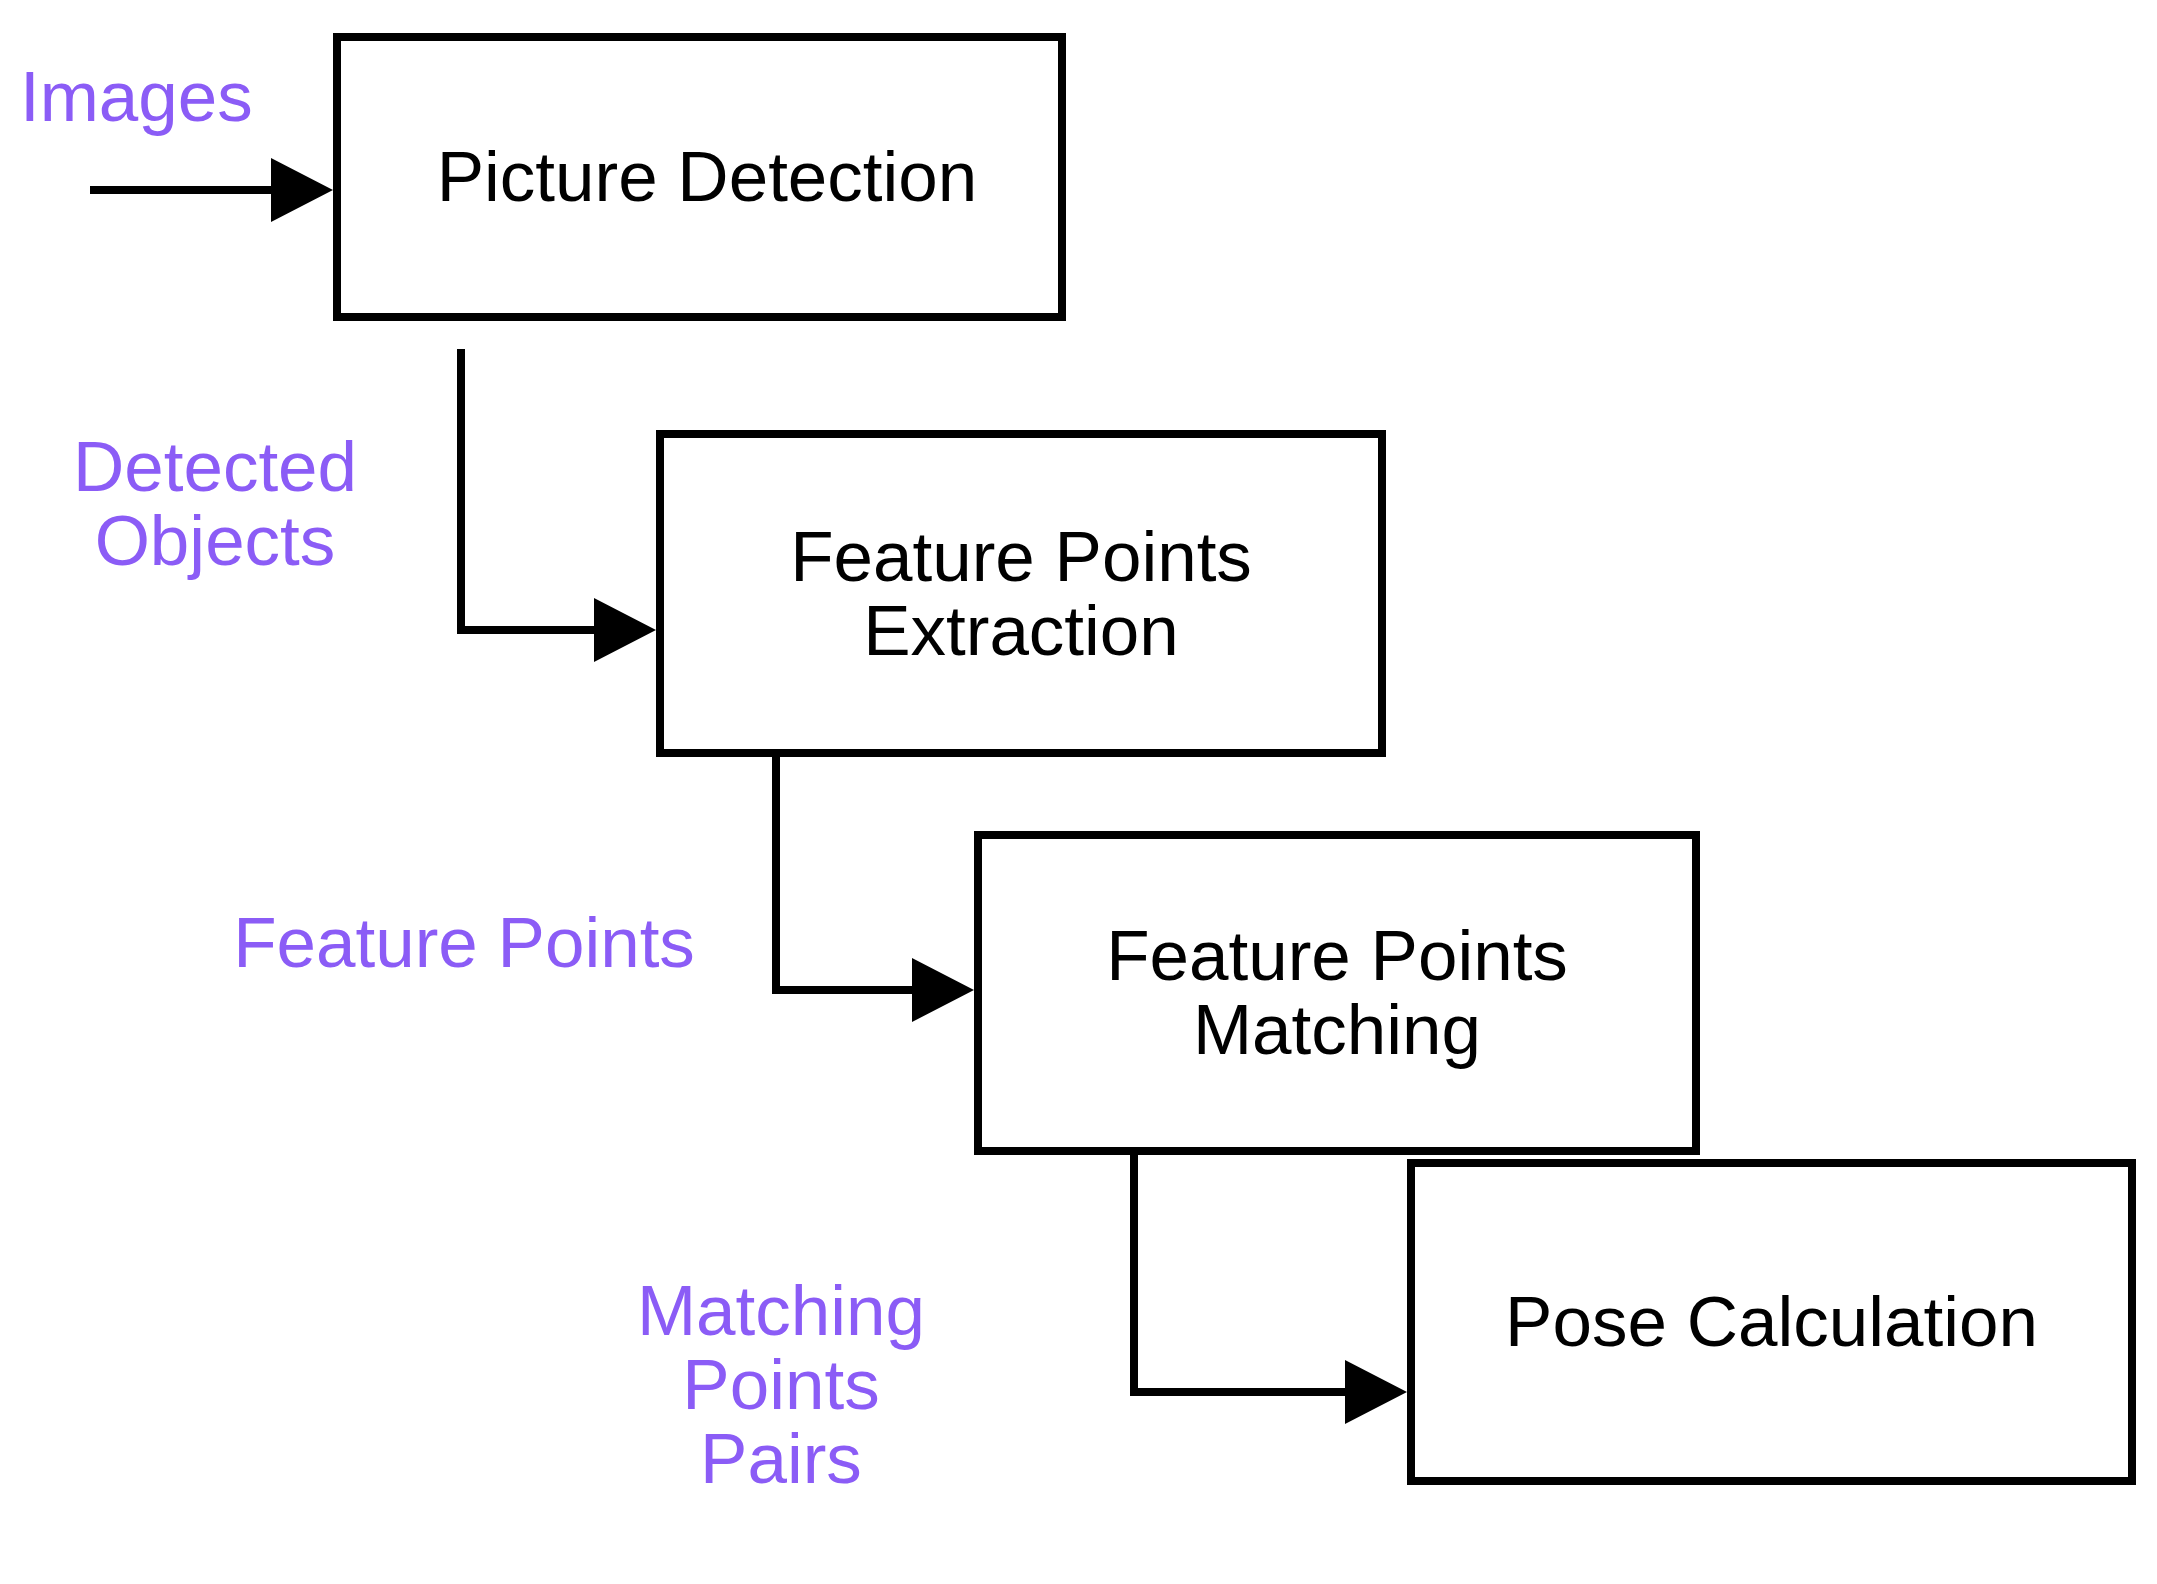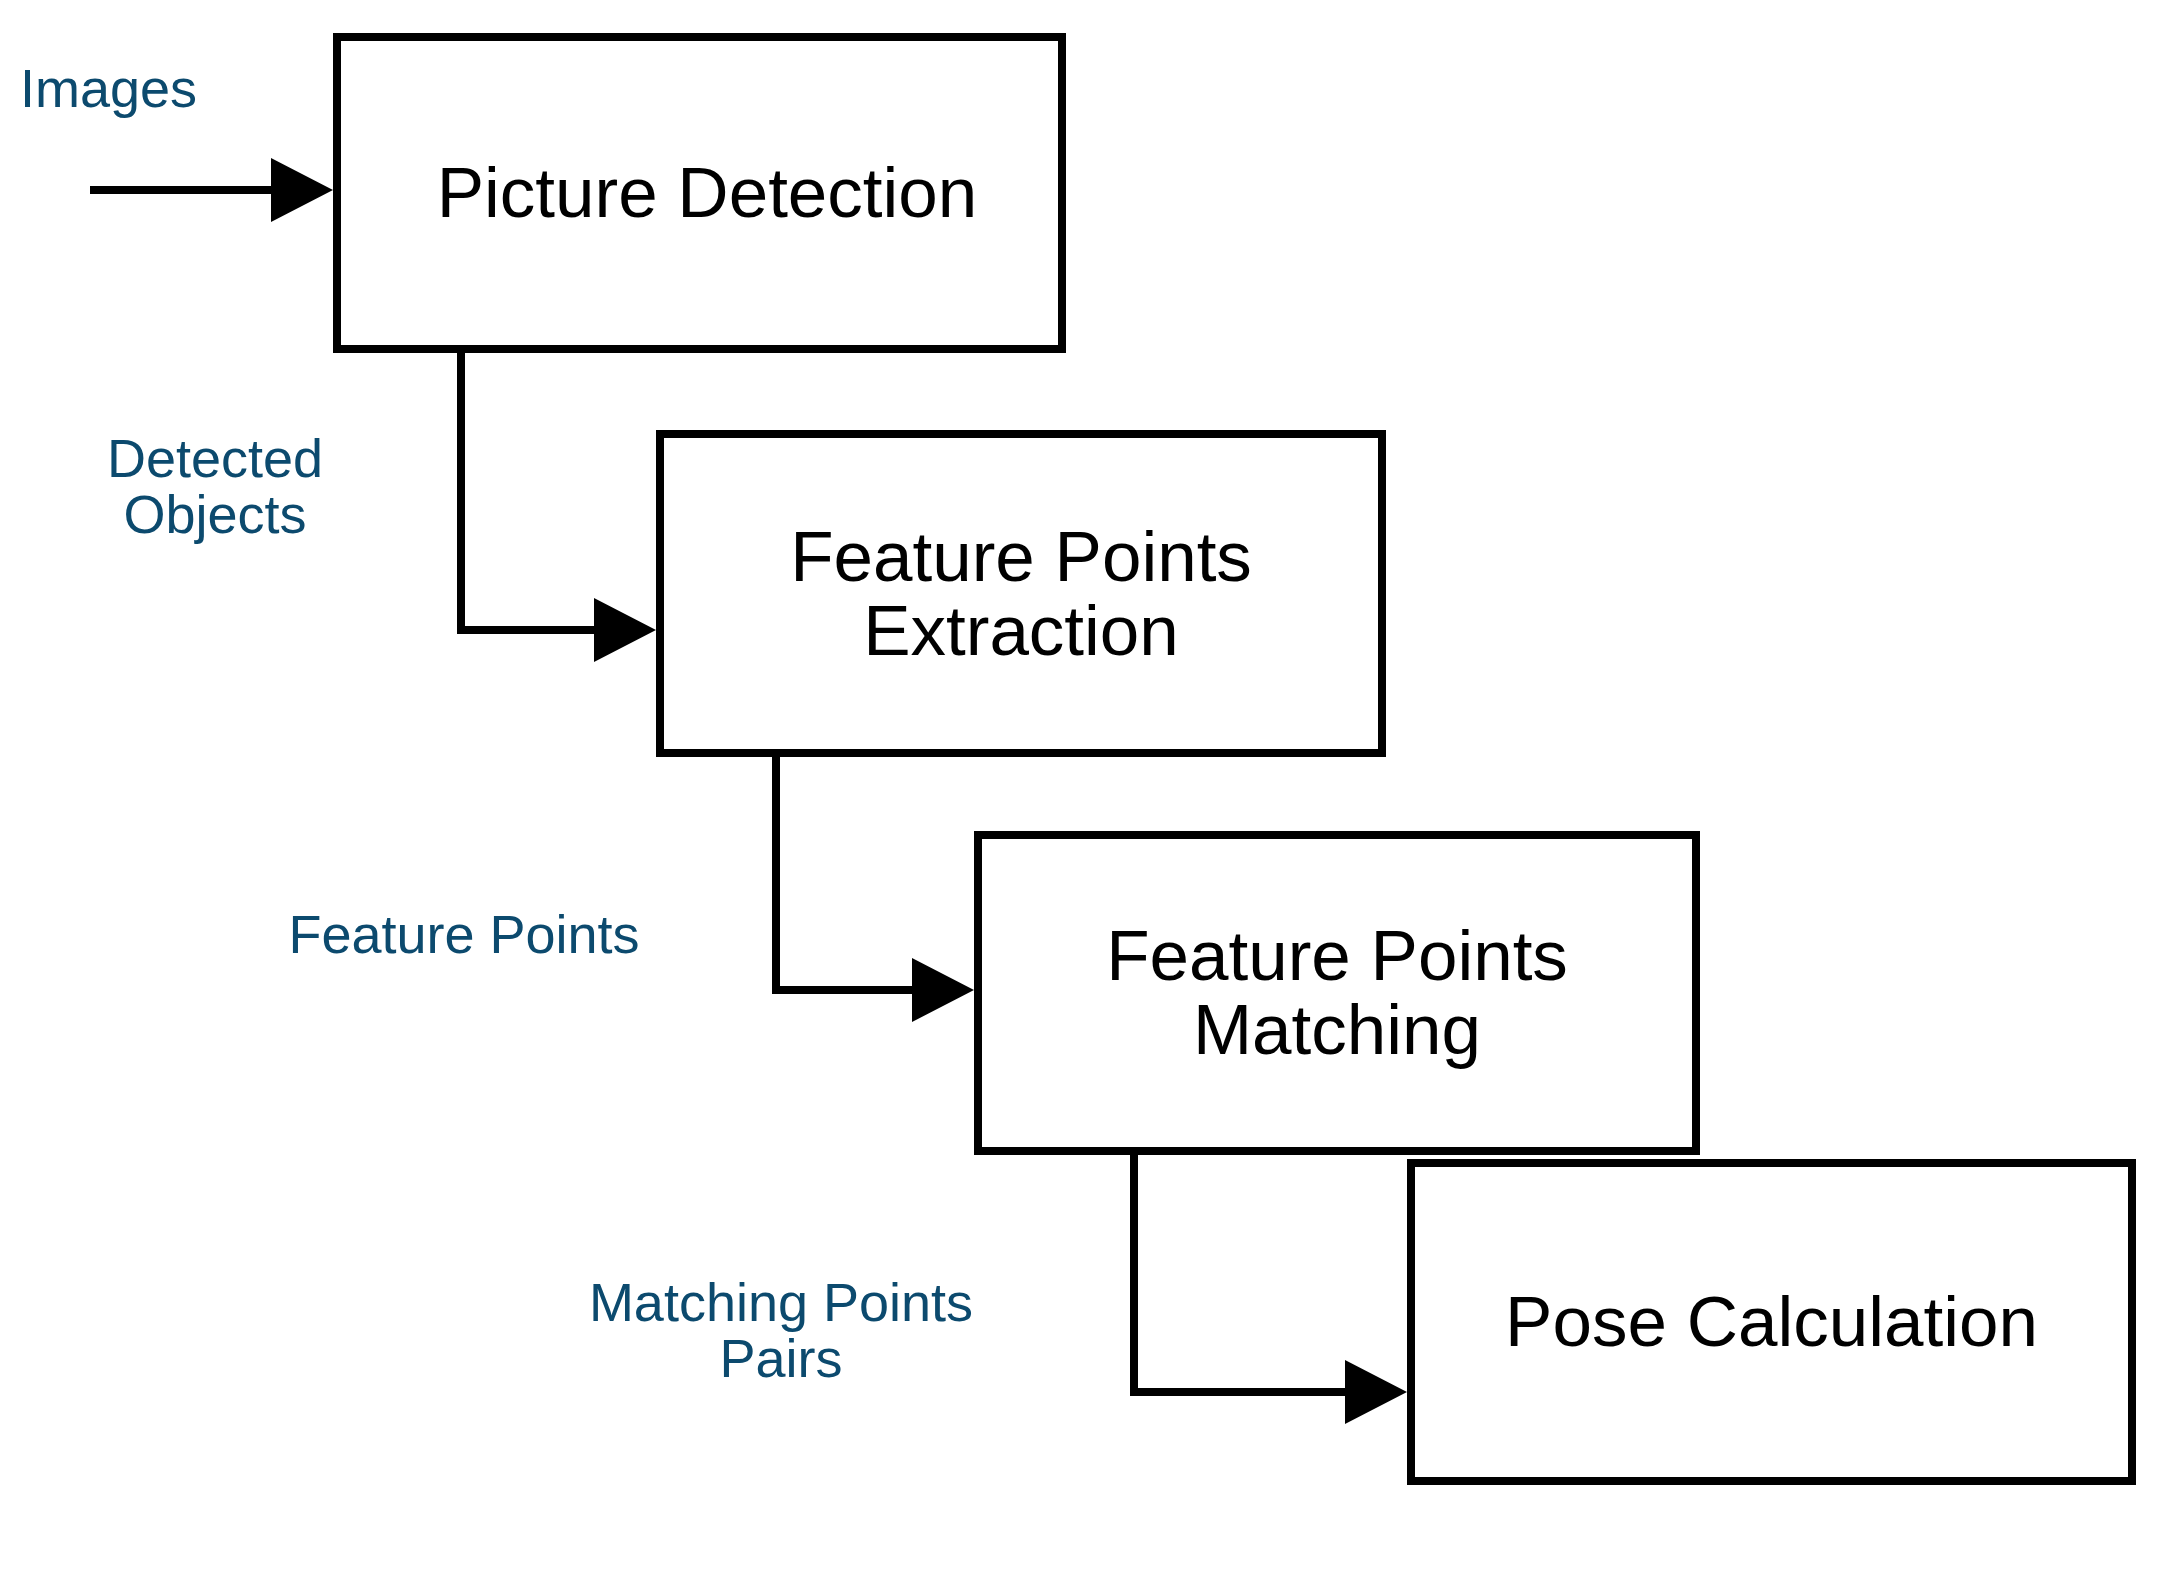--- a/index.html
+++ b/index.html
@@ -34,28 +34,28 @@
   }
   .node-label {
     font-size: 71px;
     line-height: 1.04;
     text-align: center;
     white-space: pre-line;
     color: #000000;
   }
   .edge-label {
     position: absolute;
-    font-size: 54px;
+    font-size: 71px;
     line-height: 1.04;
     text-align: center;
     white-space: pre-line;
-    color: #0c4a6e;
+    color: #8b5cf6;
   }
   
-  .node-1 { left: 333px;  top: 33px;   width: 733px; height: 320px; padding-left: 15px; }
+  .node-1 { left: 333px;  top: 33px;   width: 733px; height: 288px; padding-left: 15px; }
   .node-2 { left: 656px;  top: 430px;  width: 730px; height: 327px; }
   .node-3 { left: 974px;  top: 831px;  width: 726px; height: 324px; }
   .node-4 { left: 1407px; top: 1159px; width: 729px; height: 326px; }
   
   .edge-label-1 { left: 20px;  top: 60px;   width: 260px; text-align: left; }
   .edge-label-2 { left: 55px;  top: 430px;  width: 320px; }
   .edge-label-3 { left: 214px; top: 906px;  width: 500px; }
   .edge-label-4 { left: 531px; top: 1274px; width: 500px; }
   .stroke-line {
     fill: none;

